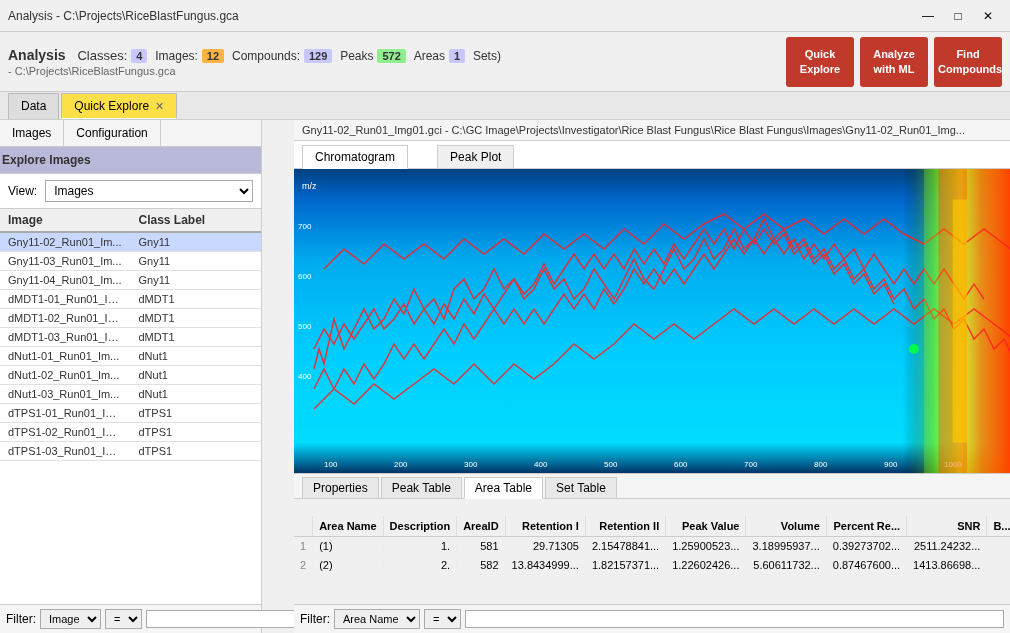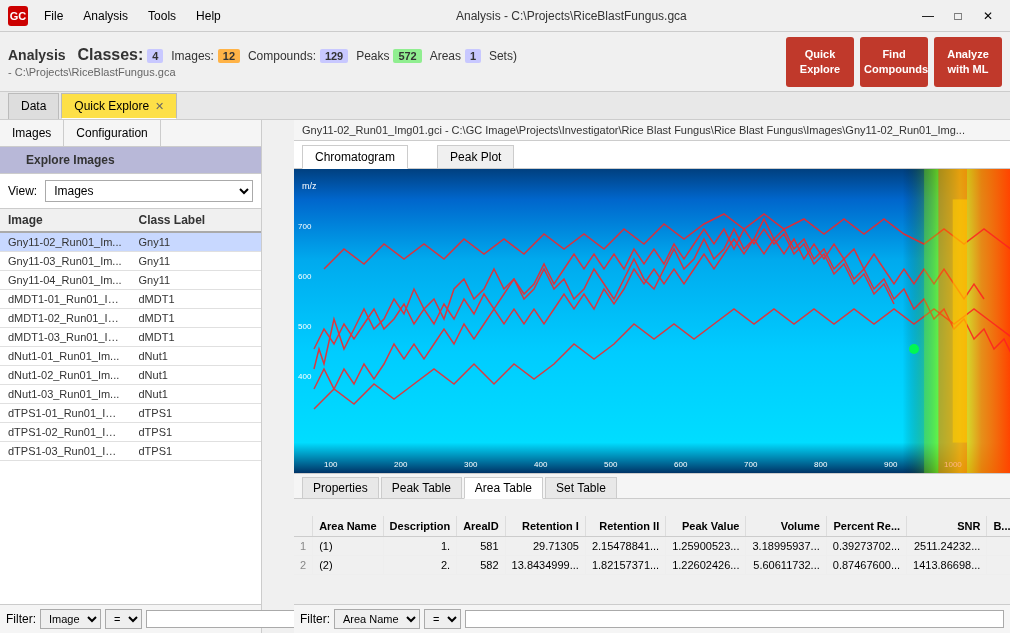--- a/index.html
+++ b/index.html
@@ -32,21 +32,21 @@
     .tab.active { background: #fde047; border-bottom: 1px solid white; margin-bottom: -1px; z-index: 1; }
     .tab-close { margin-left: 6px; font-size: 11px; cursor: pointer; color: #666; }
 
     
     .main-content { display: flex; height: calc(633px - 32px - 60px - 28px); }
 
     
     .left-panel { width: 262px; border-right: 1px solid #ccc; display: flex; flex-direction: column; background: white; }
     .left-panel-tabs { display: flex; border-bottom: 1px solid #ccc; background: #f5f5f5; }
     .left-tab { padding: 6px 12px; cursor: pointer; font-size: 12px; border-right: 1px solid #ccc; }
-    .explore-header { background: #b8b8d8; padding: 6px 26px; font-size: 12px; font-weight: bold; color: #333; border-bottom: 1px solid #ccc; }
+    .explore-header { background: #b8b8d8; padding: 6px 2px; font-size: 12px; font-weight: bold; color: #333; border-bottom: 1px solid #ccc; }
     .view-selector { display: flex; align-items: center; padding: 6px 8px; border-bottom: 1px solid #ccc; gap: 8px; }
     .view-selector label { font-size: 12px; }
     .view-select { flex: 1; padding: 2px 4px; font-size: 12px; border: 1px solid #aaa; background: white; }
     
     
     .image-table { flex: 1; overflow-y: auto; }
     .table-header { display: grid; grid-template-columns: 1fr 1fr; border-bottom: 2px solid #aaa; background: #f0f0f0; }
     .table-header-cell { padding: 4px 8px; font-size: 12px; font-weight: bold; color: #333; }
     .table-row { display: grid; grid-template-columns: 1fr 1fr; border-bottom: 1px solid #e0e0e0; cursor: pointer; }
     .table-row.selected { background: #c8d8ff; }
@@ -86,59 +86,50 @@
 
     
     ::-webkit-scrollbar { width: 8px; height: 8px; }
     ::-webkit-scrollbar-track { background: #f0f0f0; }
     ::-webkit-scrollbar-thumb { background: #aaa; }
   </style>
 </head>
 <body>
 
 <div class="title-bar">
-  <div class="title-bar-left">
-    <div class="title-bar-logo">GC</div>
-    <div class="title-bar-menu">
-      <span class="menu-item">File</span>
-      <span class="menu-item">Analysis</span>
-      <span class="menu-item">Tools</span>
-      <span class="menu-item">Help</span>
-    </div>
-  </div>
   <div class="title-bar-center">Analysis - C:\Projects\RiceBlastFungus.gca</div>
   <div class="title-bar-controls">
     <button class="win-btn">—</button>
     <button class="win-btn">□</button>
     <button class="win-btn close">✕</button>
   </div>
 </div>
 
 <div class="analysis-header">
   <div class="analysis-info">
     <div class="analysis-title">
       <span>Analysis</span>
-      <span style="font-weight:bold; font-size:16px; margin-left:8px;">Classes:</span>
+      <span style="font-weight:normal; font-size:13px; margin-left:8px;">Classes:</span>
       <span class="badge-count">4</span>
       <span style="font-weight:normal; font-size:12px; margin-left:4px;">Images:</span>
       <span class="badge-count orange">12</span>
       <span style="font-weight:normal; font-size:12px; margin-left:4px;">Compounds:</span>
       <span class="badge-count">129</span>
       <span style="font-weight:normal; font-size:12px; margin-left:4px;">Peaks</span>
       <span class="badge-count green">572</span>
       <span style="font-weight:normal; font-size:12px; margin-left:4px;">Areas</span>
       <span class="badge-count">1</span>
       <span style="font-weight:normal; font-size:12px; margin-left:4px;">Sets)</span>
     </div>
     <div class="analysis-path">- C:\Projects\RiceBlastFungus.gca</div>
   </div>
   <div class="header-buttons">
     <button class="header-btn">Quick<br>Explore</button>
+    <button class="header-btn">Analyze<br>with ML</button>
     <button class="header-btn">Find<br>Compounds</button>
-    <button class="header-btn">Analyze<br>with ML</button>
   </div>
 </div>
 
 <div class="tabs-row">
   <div class="tab">
     <span>Data</span>
   </div>
   <div class="tab active">
     <span>Quick Explore</span>
     <span class="tab-close">✕</span>

